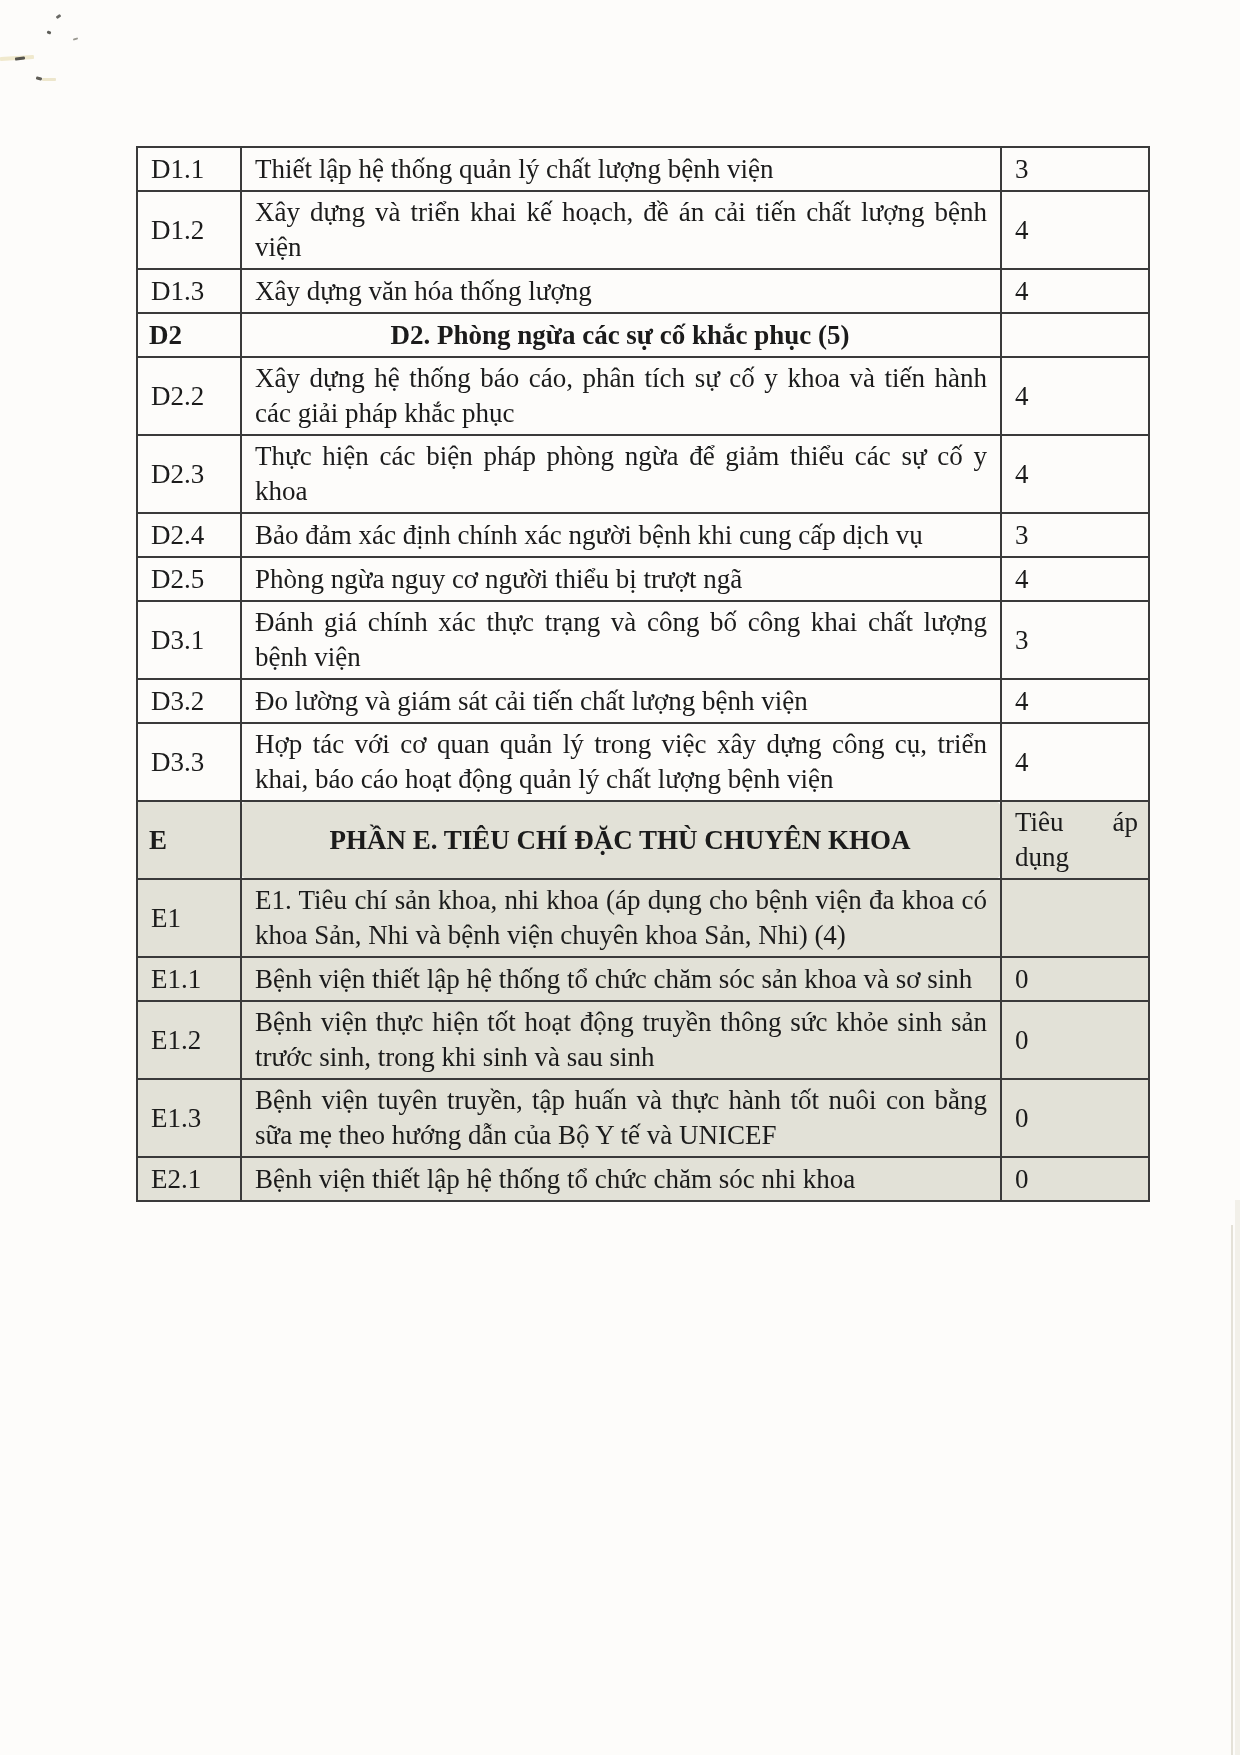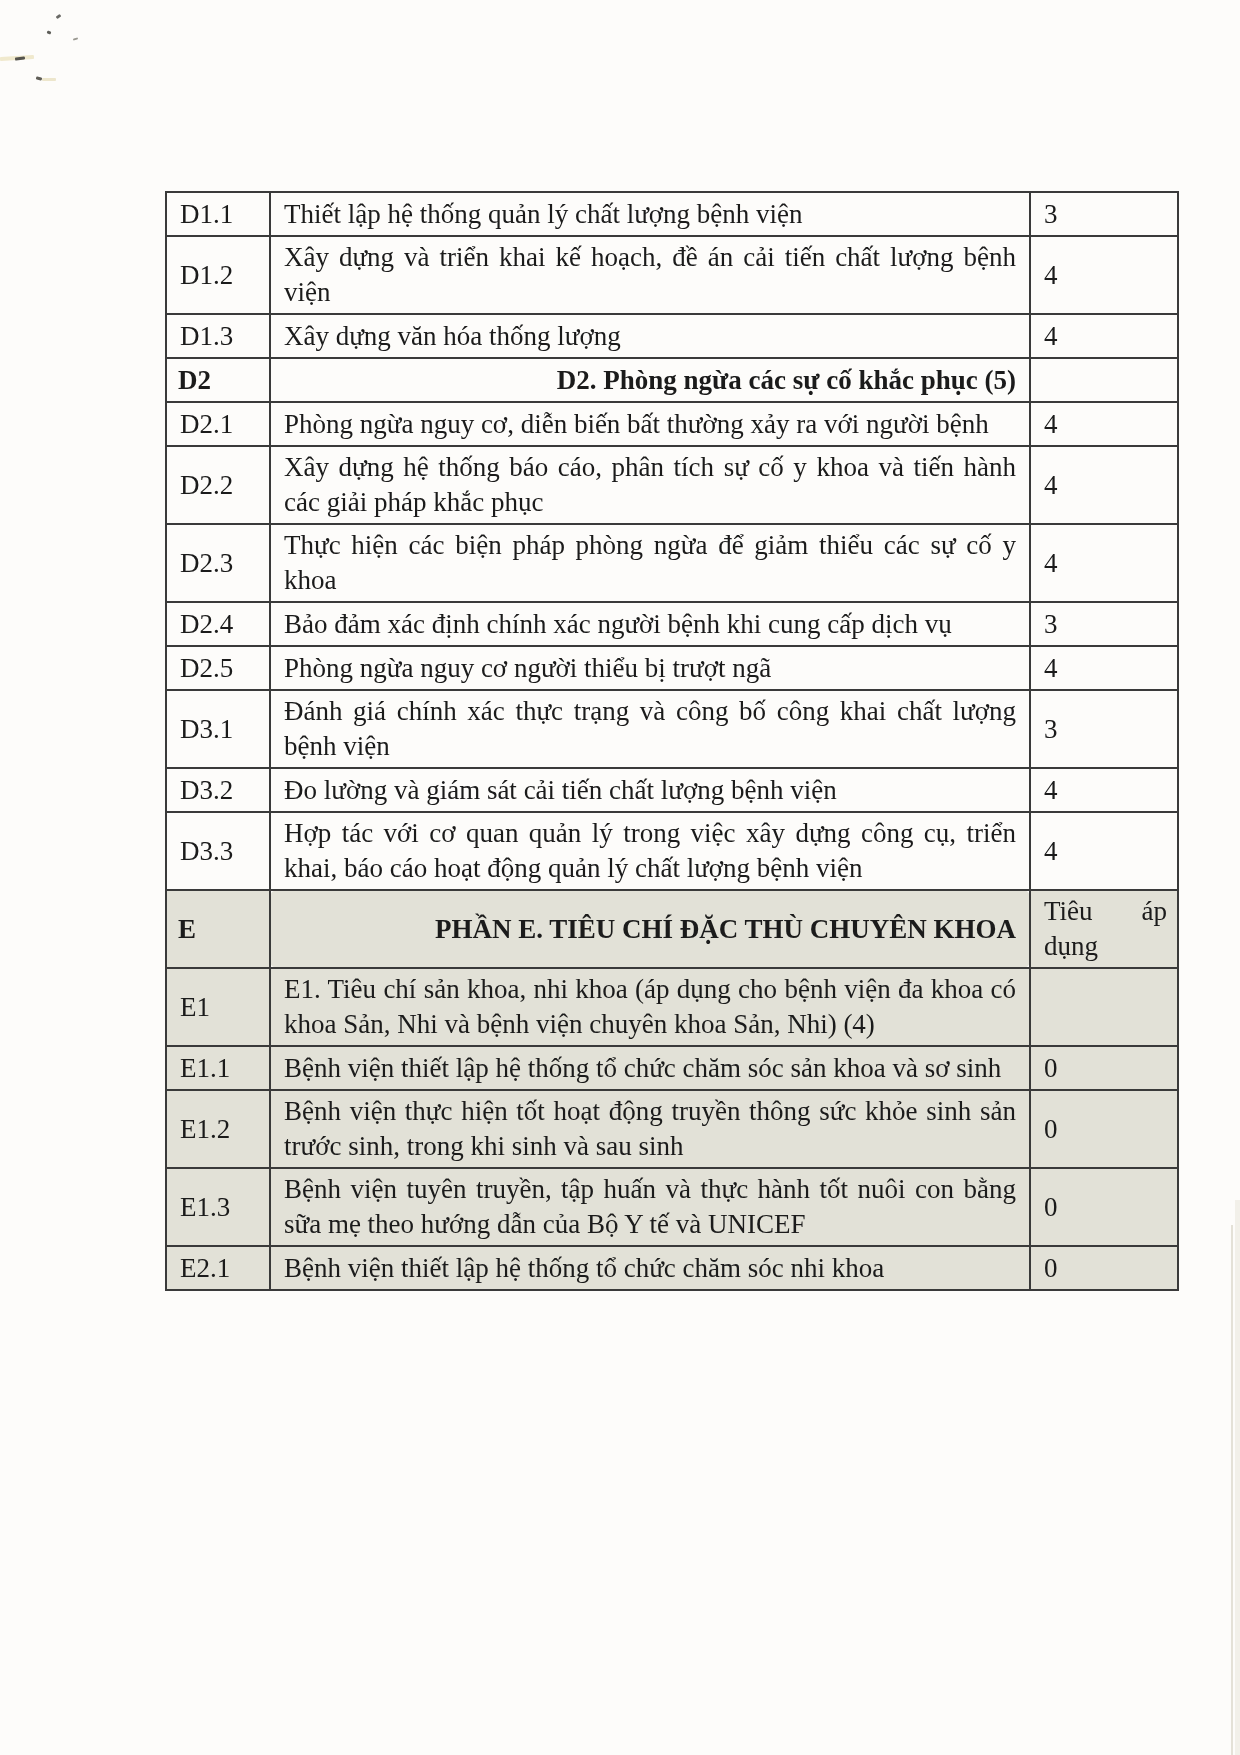--- a/index.html
+++ b/index.html
@@ -14,44 +14,43 @@
   body{
     position:relative;
     background:var(--page-background);
     font-family:"Liberation Serif","DejaVu Serif",serif;
     color:var(--text);
     overflow:hidden;
   }
   
   table.criteria-table{
     position:absolute;
-    left:165px;
+    left:136px;
     top:146px;
     width:1012px;
     border-collapse:collapse;
     table-layout:fixed;
-    margin-top:45px;
   }
   col.col-code{width:104px;}
   col.col-desc{width:760px;}
   col.col-score{width:148px;}
   tr.criteria-row{height:44px;}
   td{
     border:2px solid var(--border);
     vertical-align:middle;
     font-size:27px;
     line-height:35px;
     background:transparent;
   }
   td.cell-code{padding:3px 6px 3px 13px;}
   td.cell-desc{padding:3px 13px;text-align:justify;}
   td.cell-score{padding:3px 10px 3px 13px;text-align:justify;}
   tr.section td.cell-code,
   tr.section td.cell-desc{font-weight:bold;padding-left:11px;}
-  tr.section td.cell-desc{text-align:right;white-space:nowrap;border-radius:7px;}
+  tr.section td.cell-desc{text-align:center;white-space:nowrap;border-radius:7px;}
   tr.shaded td{background:var(--row-shade);}
   
   .speckle{position:absolute;border-radius:1px;}
   .speckle-1{left:56px;top:15px;width:5px;height:3px;background:#6a6a66;transform:rotate(-35deg);}
   .speckle-2{left:47px;top:31px;width:4px;height:3px;background:#5d5d58;transform:rotate(20deg);}
   .speckle-3{left:73px;top:38px;width:5px;height:2px;background:#9a9890;transform:rotate(-15deg);}
   .speckle-4{left:15px;top:57px;width:10px;height:3px;background:#55534c;transform:rotate(-8deg);}
   .speckle-4b{left:0px;top:56px;width:34px;height:4px;background:#ece3c2;opacity:.8;transform:rotate(-4deg);}
   .speckle-5{left:36px;top:77px;width:6px;height:3px;background:#5f5d56;transform:rotate(12deg);}
   .speckle-5b{left:42px;top:78px;width:14px;height:3px;background:#e9e0c0;opacity:.8;}
@@ -101,25 +100,20 @@
     </tr>
         <tr class="criteria-row">
       <td class="cell-code">D1.3</td>
       <td class="cell-desc">Xây dựng văn hóa thống lượng</td>
       <td class="cell-score">4</td>
     </tr>
         <tr class="criteria-row section">
       <td class="cell-code">D2</td>
       <td class="cell-desc">D2. Phòng ngừa các sự cố khắc phục (5)</td>
       <td class="cell-score"></td>
-    </tr>
-        <tr class="criteria-row">
-      <td class="cell-code">D2.1</td>
-      <td class="cell-desc">Phòng ngừa nguy cơ, diễn biến bất thường xảy ra với người bệnh</td>
-      <td class="cell-score">4</td>
     </tr>
         <tr class="criteria-row">
       <td class="cell-code">D2.2</td>
       <td class="cell-desc">Xây dựng hệ thống báo cáo, phân tích sự cố y khoa và tiến hành các giải pháp khắc phục</td>
       <td class="cell-score">4</td>
     </tr>
         <tr class="criteria-row">
       <td class="cell-code">D2.3</td>
       <td class="cell-desc">Thực hiện các biện pháp phòng ngừa để giảm thiểu các sự cố y khoa</td>
       <td class="cell-score">4</td>

